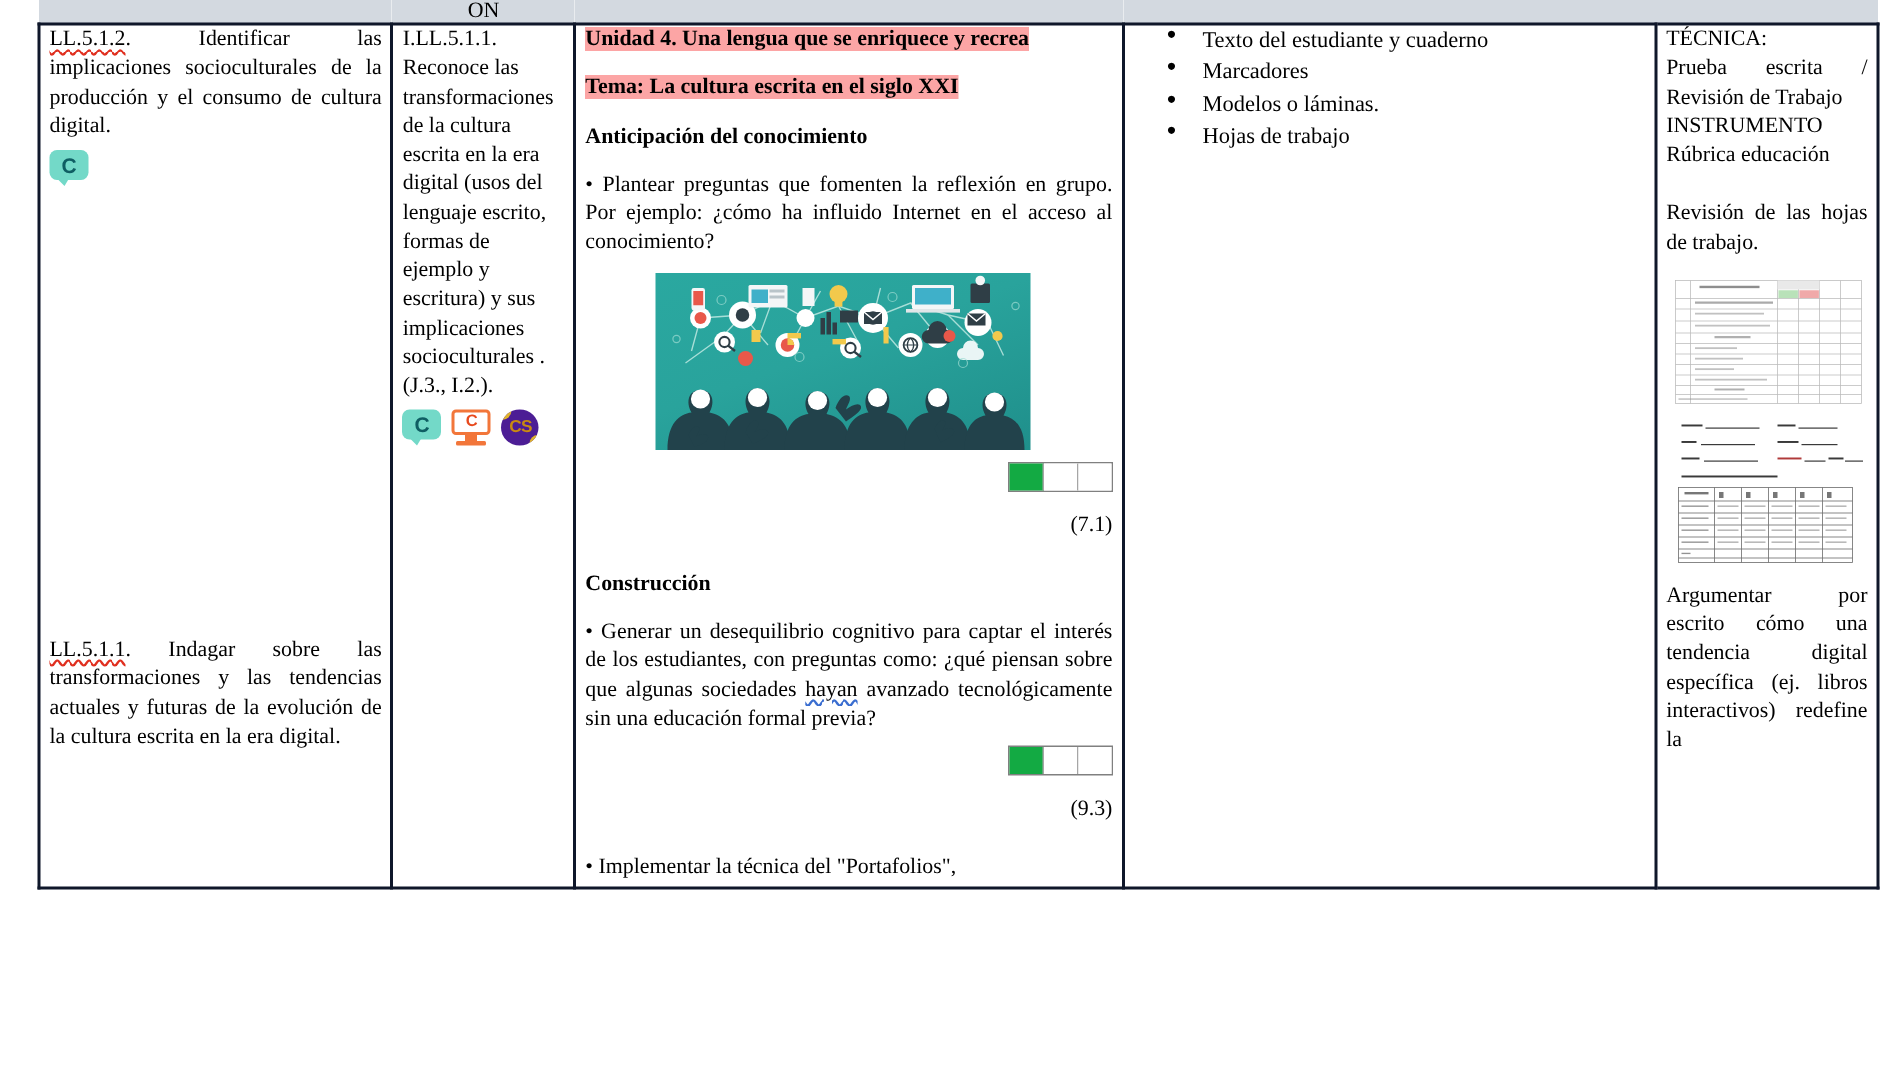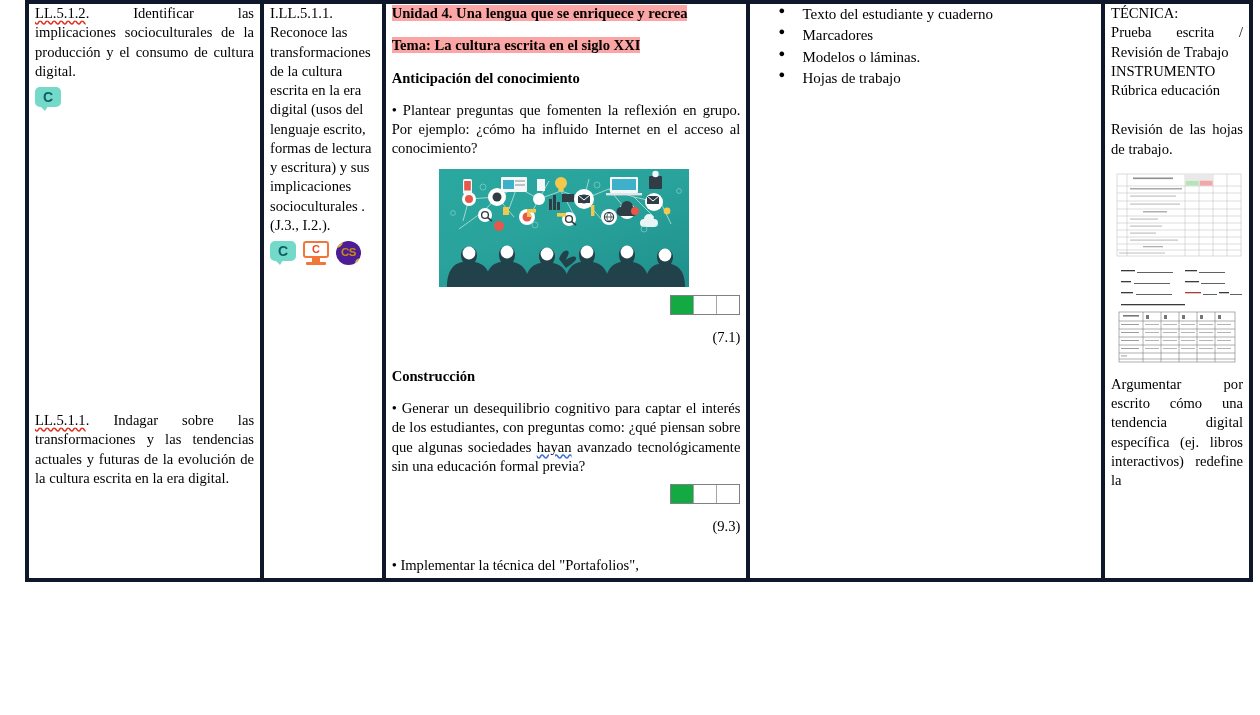--- a/index.html
+++ b/index.html
@@ -9,21 +9,21 @@
     color:#000;
   }
   .doc{position:relative;width:1260px;height:715px;background:#fff;}
 
   
   .tbl{
     position:absolute;left:25px;top:0px;width:1228px;
     border-collapse:collapse;table-layout:fixed;
   }
   .tbl td{
-    border:4px solid #0f172a;
+    border:2px solid #0f172a;
     vertical-align:top;
     padding:0 6px 2px 6px;
     font-size:14.6px;
     line-height:1.32;
   }
   .hdr td{
     background:#d3d9e0;
     height:15px;
     padding:0;
     border-bottom:1px solid #000;
@@ -156,41 +156,48 @@
   <table class="tbl">
     <colgroup>
       <col class="c1">
         <col class="c2">
         <col class="c3">
         <col class="c4">
         <col class="c5">
     </colgroup>
 
     <tbody>
+        <tr class="hdr">
+      <td class="noside"></td>
+      <td class="nosideR">ON</td>
+      <td class="noside"></td>
+      <td class="noside"></td>
+      <td class="noside"></td>
+    </tr>
 
     <tr>
 
       <td>
         <p class="just"><span class="spell">LL.5.1.2</span><span>. Identificar las implicaciones socioculturales de la producción y el consumo de cultura digital.</span></p>
 
         <div class="badges">
           <div class="badge">
             <div class="bub">
                   <span>C</span>
                 </div>
           </div>
         </div>
 
         <div style="height:300px"></div>
 
         <p class="just"><span class="spell">LL.5.1.1</span><span>. Indagar sobre las transformaciones y las tendencias actuales y futuras de la evolución de la cultura escrita en la era digital.</span></p>
       </td>
 
       <td>
-        <p>I.LL.5.1.1. Reconoce las transformaciones de la cultura escrita en la era digital (usos del lenguaje escrito, formas de lectura y escritura) y sus implicaciones socioculturales . (J.3., I.2.).</p>
+        <p>I.LL.5.1.1. Reconoce las transformaciones de la cultura escrita en la era digital (usos del lenguaje escrito, formas de ejemplo y escritura) y sus implicaciones socioculturales . (J.3., I.2.).</p>
         <div class="badges">
           <div class="badge">
             <div class="bub">
                   <span>C</span>
                 </div>
           </div>
           <div class="badge">
             <div class="mon">
               <div class="scr">
                     <span>C</span>

